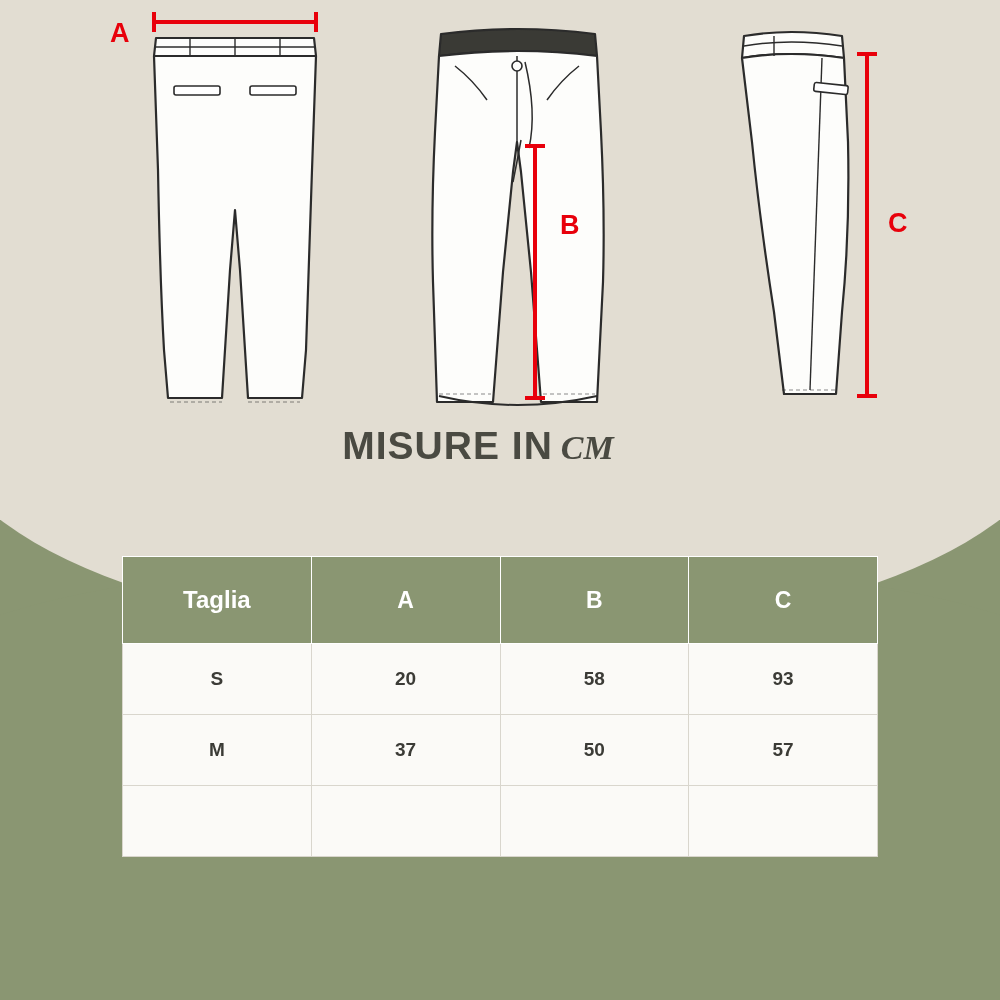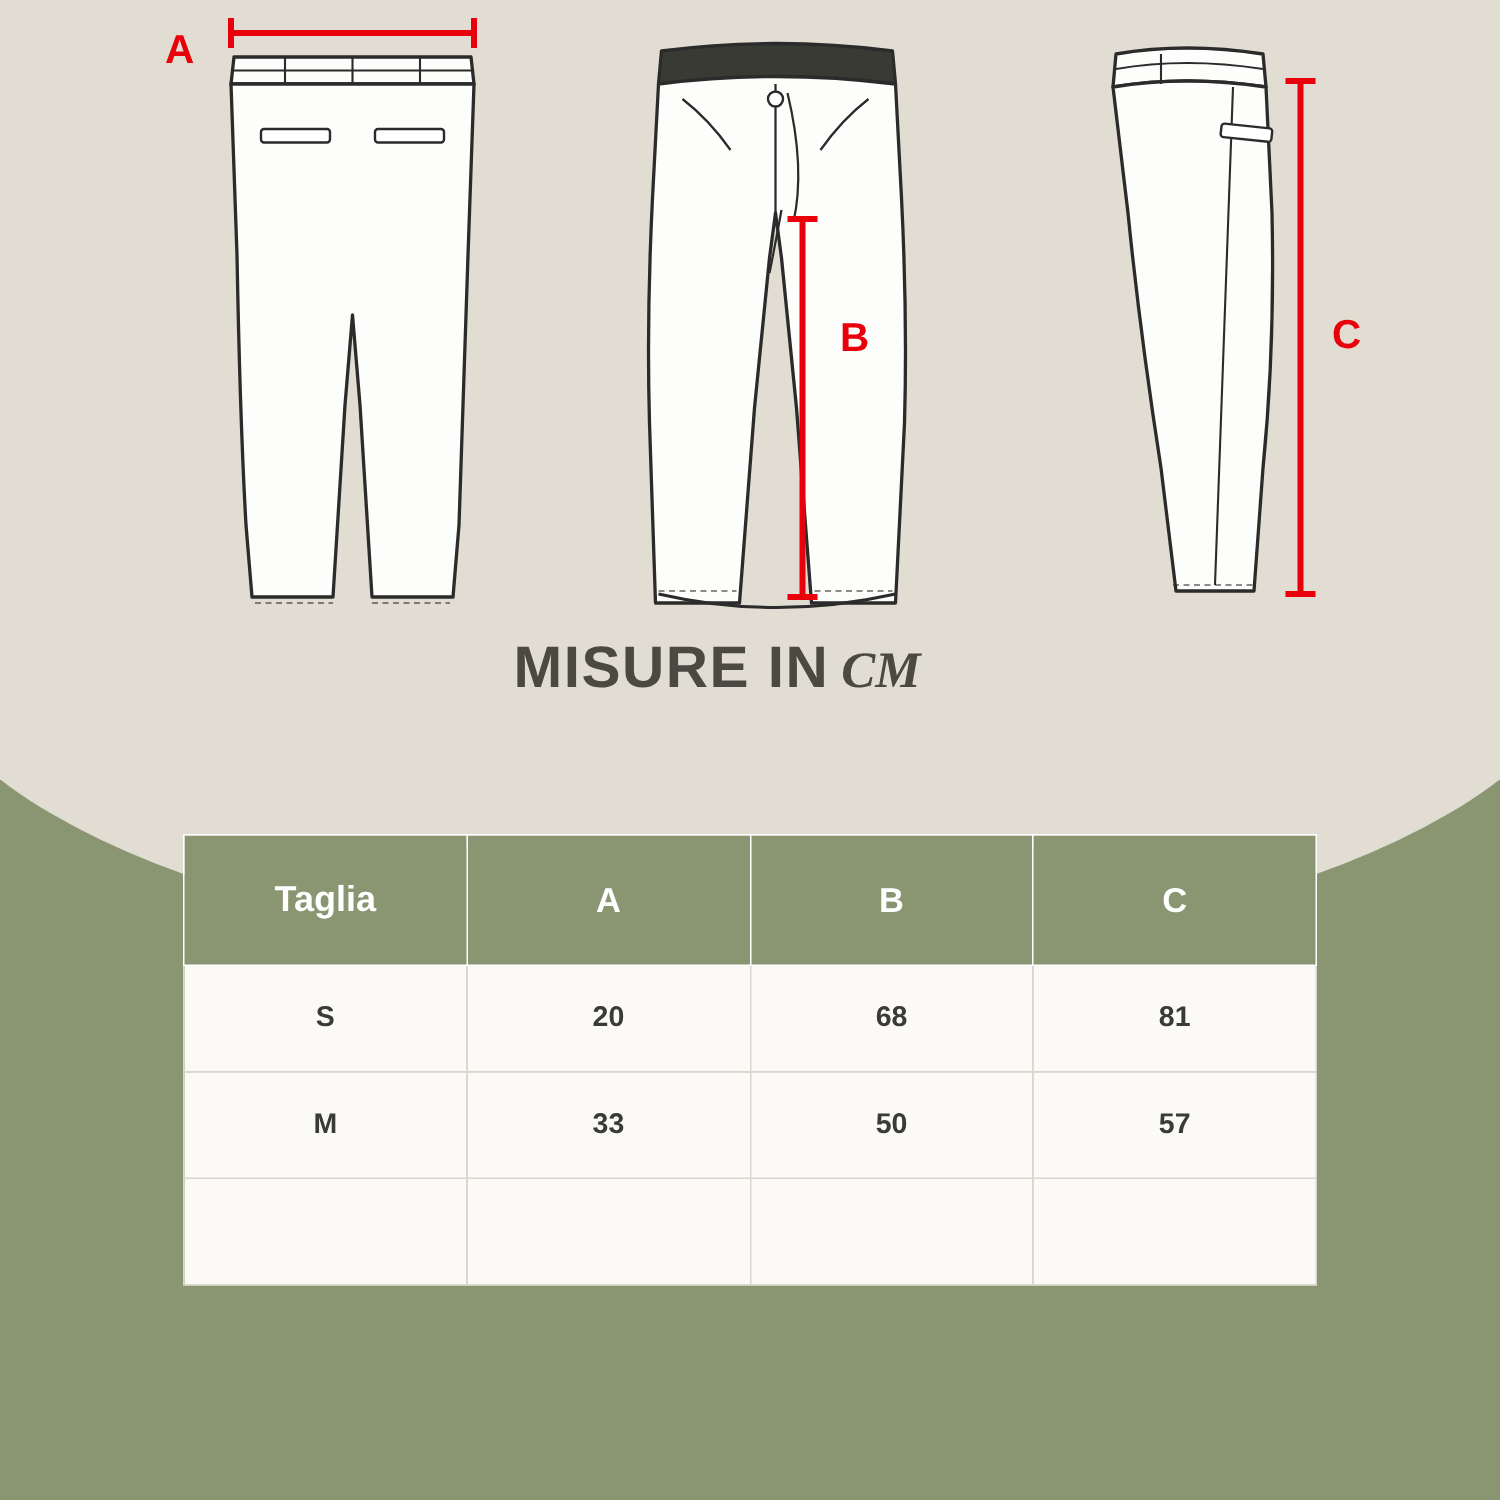--- a/index.html
+++ b/index.html
@@ -241,26 +241,26 @@
           <th>Taglia</th>
           <th>A</th>
           <th>B</th>
           <th>C</th>
         </tr>
       </thead>
       <tbody>
         <tr>
           <td>S</td>
           <td>20</td>
-          <td>68</td>
-          <td>81</td>
+          <td>58</td>
+          <td>93</td>
         </tr>
         <tr>
           <td>M</td>
-          <td>33</td>
+          <td>37</td>
           <td>50</td>
           <td>57</td>
         </tr>
         <tr class="empty-row">
           <td></td>
           <td></td>
           <td></td>
           <td></td>
         </tr>
       </tbody>

